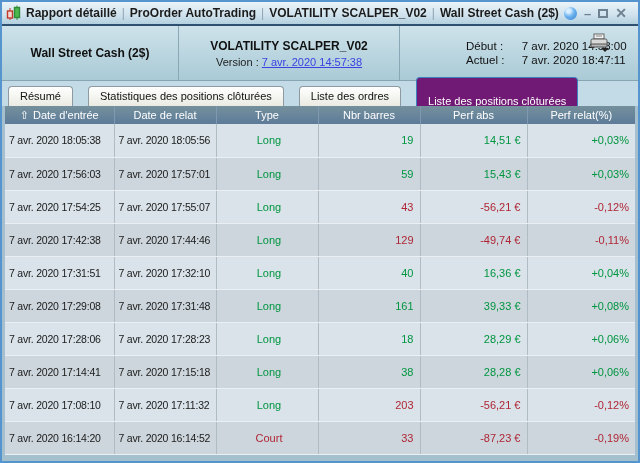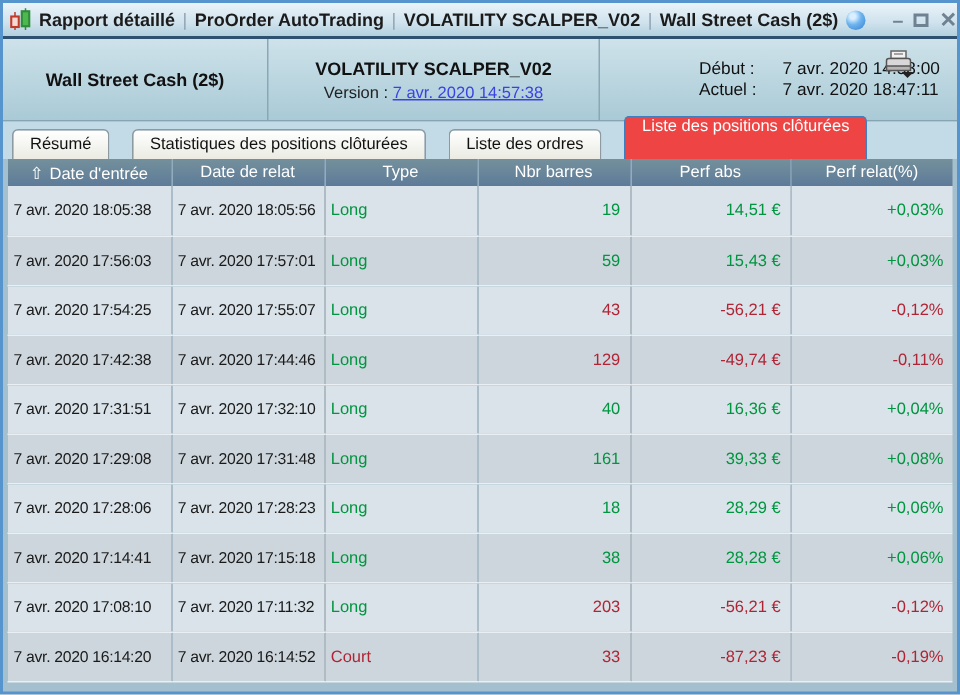--- a/index.html
+++ b/index.html
@@ -12,21 +12,21 @@
     background:#a4bfce;
     display:flex; flex-direction:column;
   }
 
   
   .titlebar {
     height:24px; flex:0 0 24px;
     background:linear-gradient(#eaf3f9, #cfe2ed 60%, #b3d0de);
     border-bottom:2px solid #2f5170;
     display:flex; align-items:center;
-    padding:0 0 0 4px;
+    padding:0 11px 0 4px;
     white-space:nowrap;
   }
   .title-text { font-size:12px; font-weight:600; color:#1b1b1b; }
   .title-sep { color:#8fa3b2; font-weight:400; margin:0 5px; font-size:12px; }
   .candles { width:16px; height:16px; margin-right:4px; flex:0 0 auto; }
   .bubble-icon {
     width:13px; height:13px; border-radius:50%;
     background:radial-gradient(circle at 35% 30%, #d9efff 15%, #6fb4ef 45%, #2f7fd2);
     margin-left:5px; flex:0 0 auto;
   }
@@ -65,23 +65,23 @@
   .tab {
     font-size:11px; color:#111;
     background:linear-gradient(#ffffff, #ebebe3);
     border:1px solid #8e9aa2; border-bottom:none;
     border-radius:4px 4px 0 0;
     padding:3px 11px 4px 11px;
     height:20px; line-height:13px;
     cursor:pointer; white-space:nowrap;
   }
   .tab.active {
-    background:#ef4444; color:#ffffff;
+    background:#701a75; color:#ffffff;
     border-color:#3f7fc0;
-    height:29px; padding-top:0;
+    height:29px; padding-top:17px;
   }
 
   
   .table-wrap { flex:1; padding:0 3px; overflow:hidden; }
   table { border-collapse:collapse; table-layout:fixed; width:630px; }
   thead th {
     height:18px;
     background:linear-gradient(#74909c, #5d7b99);
     color:#ffffff; font-weight:400; font-size:11px;
     border-right:1px solid #8099b0;
@@ -94,21 +94,21 @@
   tbody tr:nth-child(odd)  td { background:#d9e3e9; }
   tbody tr:nth-child(even) td { background:#cdd6dc; }
   tbody td {
     font-size:10.5px; color:#1a1a1a;
     border-right:1px solid #b0bcc4;
     border-bottom:1px solid #e9eff2;
     white-space:nowrap; overflow:hidden;
   }
   tbody td:last-child { border-right:none; }
   .c-date { padding-left:4px; text-align:left; letter-spacing:-0.2px; }
-  .c-type { padding-left:4px; text-align:left; font-size:11px; }
+  .c-type { padding-left:4px; text-align:center; font-size:11px; }
   .c-num  { padding-right:6px; text-align:right; font-size:11px; }
   tr.win  .c-num { color:#009540; }
   tr.loss .c-num { color:#b02535; }
   .c-type.long  { color:#009540; }
   .c-type.court { color:#b02535; }
 </style>
 </head>
 <body>
 
 <div class="window">

